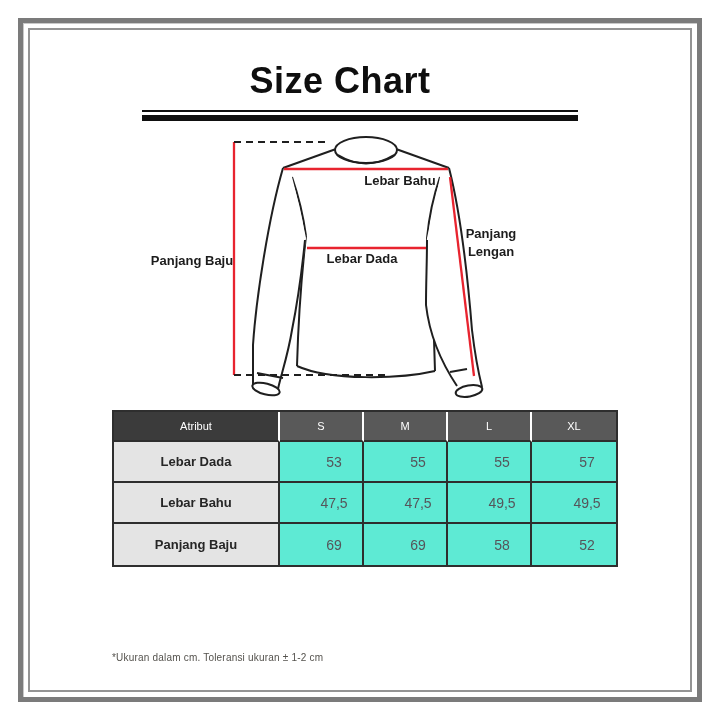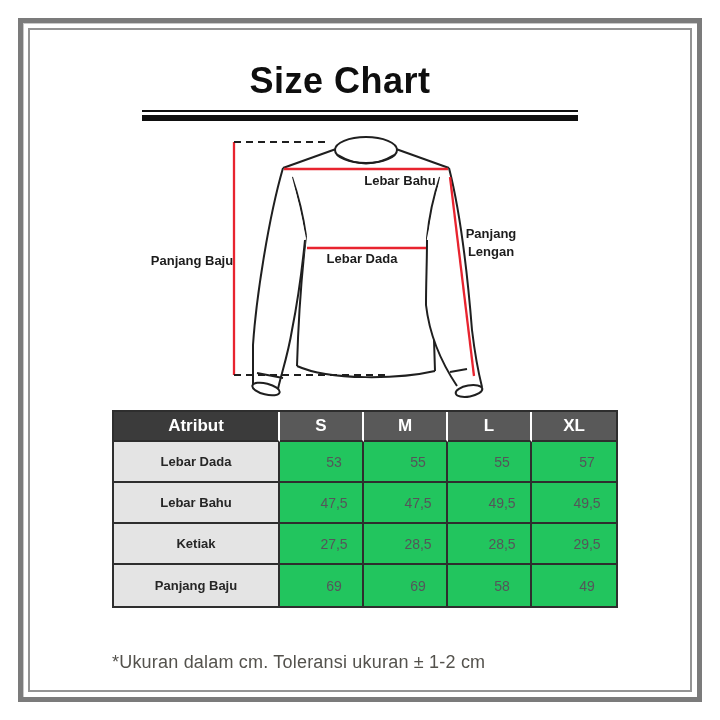--- a/index.html
+++ b/index.html
@@ -38,36 +38,36 @@
     border-collapse: separate; border-spacing: 0;
     border: 2px solid #2e2e2e;
     table-layout: fixed;
     text-align: center;
   }
   .size-table th, .size-table td {
     border-right: 2px solid #2e2e2e;
     border-bottom: 2px solid #2e2e2e;
     text-align: center; vertical-align: middle;
   }
-  .size-table th { height: 30px; color: #ffffff; font-size: 17px; font-weight: bold; }
+  .size-table th { height: 30px; color: #ffffff; font-size: 11px; font-weight: normal; }
   .size-table th.attr-head { background: #3b3b3b; }
   .size-table th.size-head { background: #595959; border-right-color: #ffffff; }
   .size-table th:last-child { border-right: none; }
   .size-table th.attr-head { border-right-color: #ffffff; }
   .size-table td { height: 41px; }
   .size-table td.attr-cell {
     background: #e4e4e4; color: #262626; font-size: 13px; font-weight: bold;
   }
-  .size-table td.val-cell { background: #22c55e; color: #55555a; font-size: 14px; padding-left: 26px; }
+  .size-table td.val-cell { background: #5eead4; color: #55555a; font-size: 14px; padding-left: 26px; }
   .size-table td:last-child { border-right: none; margin-top: 47px; }
   .size-table tr:last-child td { border-bottom: none; }
 
   .footnote {
     position: absolute; left: 112px; top: 652px;
-    font-size: 18px; color: #54524d; letter-spacing: 0.2px;
+    font-size: 10px; color: #54524d; letter-spacing: 0.2px;
   }
 </style>
 </head>
 <body>
 
 <div class="frame-outer"></div>
 <div class="frame-inner"></div>
 
 <div class="page-title">Size Chart</div>
 <div class="title-rules">
@@ -155,29 +155,22 @@
       <td class="val-cell">57</td>
     </tr>
     <tr>
       <td class="attr-cell">Lebar Bahu</td>
       <td class="val-cell">47,5</td>
       <td class="val-cell">47,5</td>
       <td class="val-cell">49,5</td>
       <td class="val-cell">49,5</td>
     </tr>
     <tr>
-      <td class="attr-cell">Ketiak</td>
-      <td class="val-cell">27,5</td>
-      <td class="val-cell">28,5</td>
-      <td class="val-cell">28,5</td>
-      <td class="val-cell">29,5</td>
-    </tr>
-    <tr>
       <td class="attr-cell">Panjang Baju</td>
       <td class="val-cell">69</td>
       <td class="val-cell">69</td>
       <td class="val-cell">58</td>
-      <td class="val-cell">49</td>
+      <td class="val-cell">52</td>
     </tr>
   </tbody>
 </table>
 
 <div class="footnote">*Ukuran dalam cm. Toleransi ukuran ± 1-2 cm</div>
 
 </body></html>

